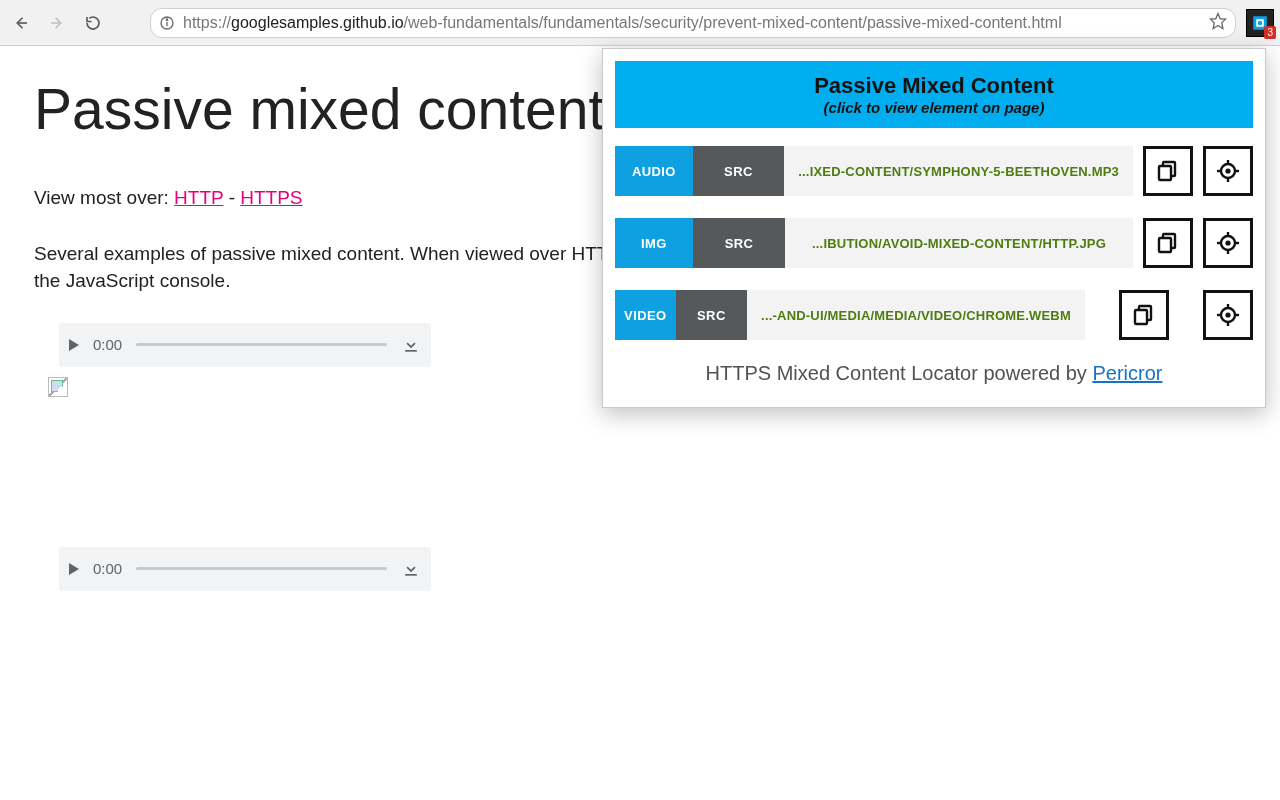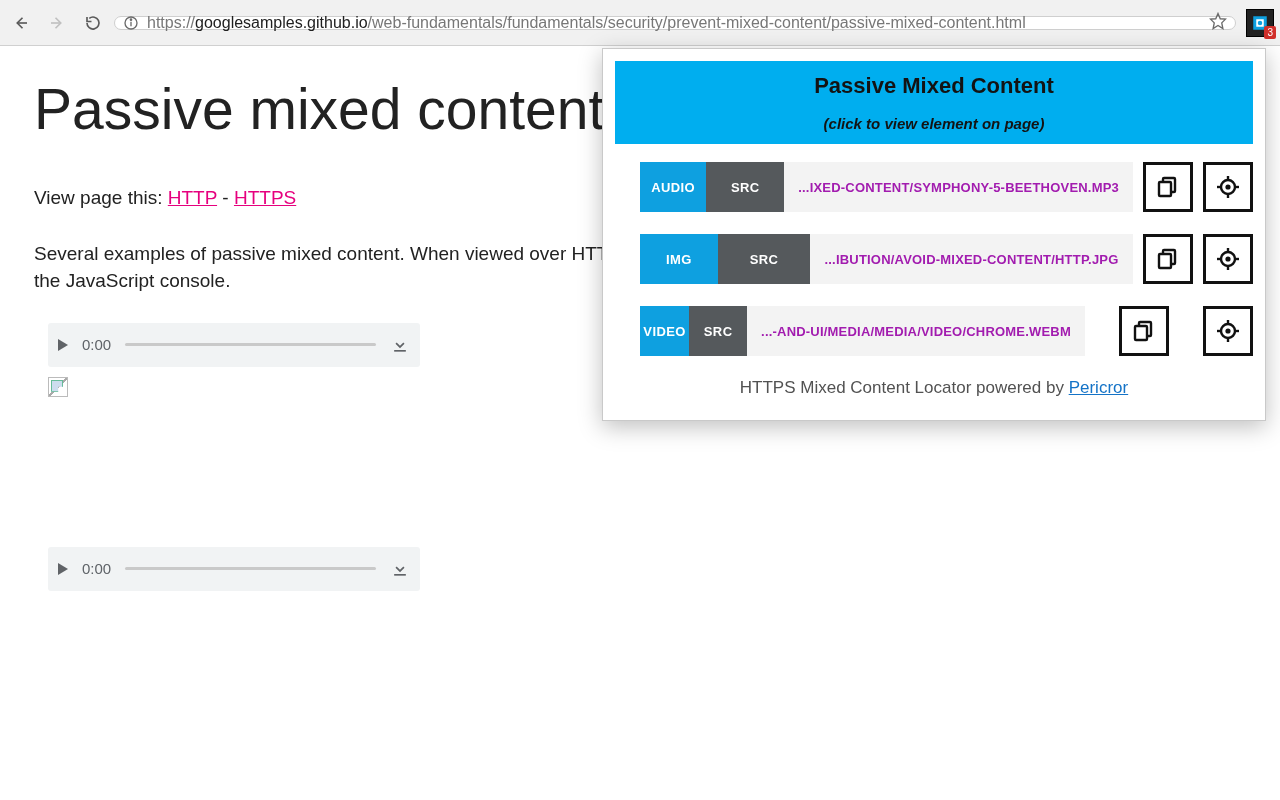--- a/index.html
+++ b/index.html
@@ -17,30 +17,31 @@
   }
   .nav-btn {
     width: 30px; height: 30px;
     display: flex; align-items: center; justify-content: center;
     color: #5a5a5a;
     border-radius: 14px;
   }
   .nav-btn.disabled { color: #b8b8b8; }
   .omnibox {
     flex: 1;
-    height: 14px;
+    height: 30px;
     background: #fff;
     border: 1px solid #cfcfcf;
     border-radius: 12px;
     display: flex;
     align-items: center;
     padding: 0 8px;
     gap: 8px;
     font-size: 16px;
     color: #333;
+    margin-left: 36px;
   }
   .omnibox .info-icon { color: #6b6b6b; font-size: 15px; display:flex; align-items:center;}
   .url-text { white-space: nowrap; color: #777; }
   .url-text .host { color: #202020; }
   .star-btn { color: #6b6b6b; margin-left: auto; }
   .ext-btn {
     position: relative;
     width: 28px; height: 28px;
     background: #222; 
     display: flex; align-items: center; justify-content: center;
@@ -83,21 +84,21 @@
   .body-text a { color: #e6007e; text-decoration: underline; text-align: center; }
 
   
   .mplayer {
     width: 372px; height: 44px;
     background: #f1f3f4;
     border-radius: 3px;
     display: flex; align-items: center;
     padding: 16px 10px; gap: 14px;
     color: #606367;
-    margin: 10px 0 10px 14px;
+    margin: 10px 0 10px 25px;
   }
   .mplayer .play { width:0;height:0;border-left:10px solid #606367;border-top:6px solid transparent;border-bottom:6px solid transparent;}
   .mplayer .time { font-size: 15px; color:#5f6368;}
   .mplayer .track { flex:1; height:3px; background:#c9c9c9; border-radius:2px;}
   .mplayer .dl svg { display:block; }
 
   .broken-img {
     width: 20px; height: 20px;
     border: 1px solid #bbb;
     margin: 6px 0 150px 14px;
@@ -121,62 +122,61 @@
     font-family: "Segoe UI", Arial, sans-serif;
   }
   .popup-header {
     background: #00aeef;
     color: #131313;
     text-align: center;
     padding: 12px 10px 12px;
     margin-bottom: 18px;
   }
   .popup-header .title { font-size: 22px; font-weight: 700; color:#131313; }
-  .popup-header .sub { font-size: 15px; font-style: italic; font-weight: 600; color:#131313; margin-top:16px;}
+  .popup-header .sub { font-size: 15px; font-style: italic; font-weight: 600; color:#131313; margin-top:0;}
 
   .row {
     display: flex; align-items: stretch;
     gap: 10px;
     margin-bottom: 22px;
   }
   .row:last-of-type { margin-bottom: 16px; gap: 34px; }
   .pill {
     display:flex; height:50px;
     flex: 1;
     overflow: hidden;
-    margin-left: 25px;
   }
   .pill .tag {
     width: 78px;
     display:flex;align-items:center;justify-content:center;
     color:#fff; font-weight:700; font-size:13px;
     letter-spacing:.4px;
   }
   .pill .tag.type { background:#0ea0e0; }
   .pill .tag.src  { background:#55595c; width: 92px;}
   .pill .path {
-    flex:1; background:#f3f3f3; color:#a21caf;
+    flex:1; background:#f3f3f3; color:#4d7c0f;
     font-size:13px; font-weight:700;
     display:flex; align-items:center; justify-content:center;
     padding: 0 14px;
     letter-spacing:.2px;
     white-space: nowrap;
   }
   .sq-btn {
     width:50px; height:50px;
     border: 3px solid #111;
     display:flex; align-items:center; justify-content:center;
     background:#fff;
   }
   .sq-btn svg { display:block; }
 
   .footer {
     text-align:center;
     color:#525252;
-    font-size:17px;
+    font-size:20px;
     padding: 6px 0 10px;
   }
   .footer a { color:#1473c7; text-decoration: underline; }
 </style>
 </head>
 <body>
 
 <div class="chrome-bar">
   <div class="nav-btn">
     <svg width="18" height="18" viewBox="0 0 24 24" fill="none" stroke="#5a5a5a" stroke-width="2.2">
@@ -222,21 +222,21 @@
         <circle cx="12" cy="12" r="3" fill="#0ea0e0"></circle>
       </svg>
     <span class="ext-badge">3</span>
   </div>
 </div>
 
 <div class="page">
   <h1 class="page-title">Passive mixed content!</h1>
 
   <p class="body-text">
-    <span>View page this: </span>
+    <span>View most over: </span>
     <a href="#">HTTP</a><span> - </span><a href="#">HTTPS</a>
   </p>
 
   <p class="body-text">Several examples of passive mixed content. When viewed over HTTPS most browsers do not block this content but instead display warnings in the JavaScript console.</p>
 
   <div class="mplayer">
     <span class="play"></span>
     <span class="time">0:00</span>
     <span class="track"></span>
     <span class="dl">

